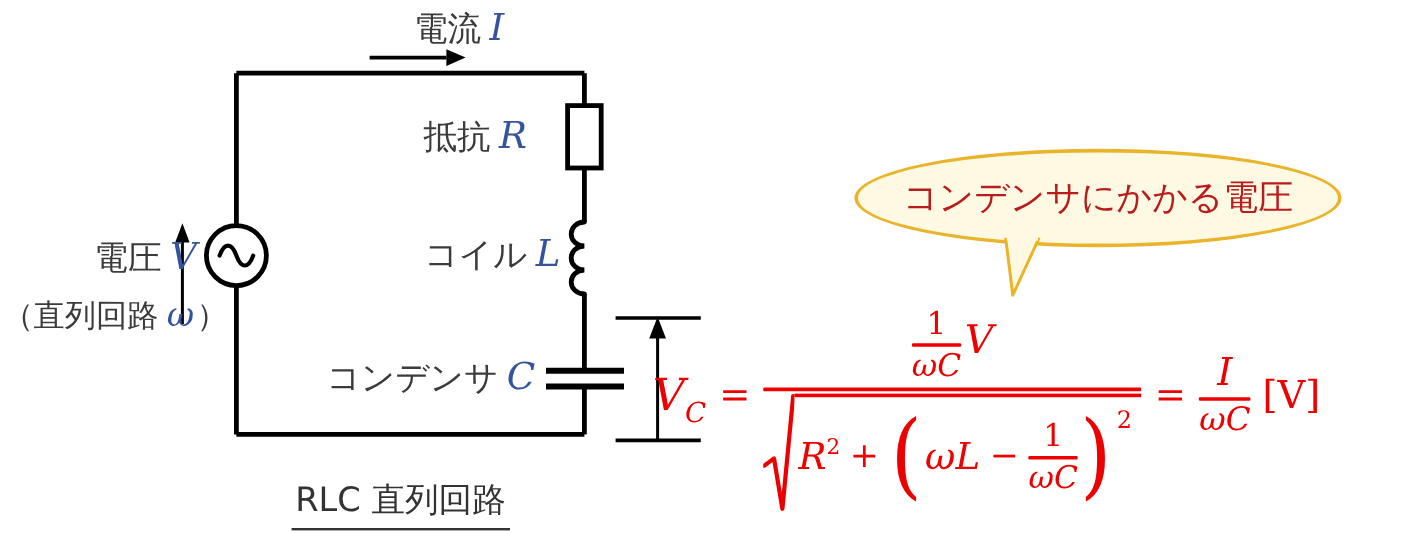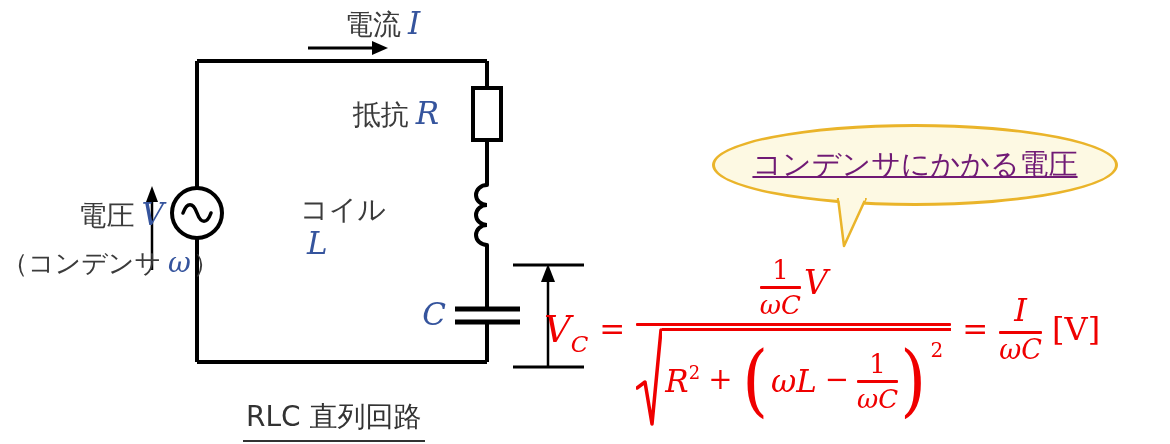--- a/index.html
+++ b/index.html
@@ -23,21 +23,21 @@
   .caption{
     position:absolute;left:243px;top:398px;color:#333;font-size:28px;
     border-bottom:2px solid #333;padding:0 3px 4px 3px;white-space:nowrap;
   }
   
   .bubble{
     position:absolute;left:712px;top:124px;width:406px;height:82px;
     background:#fdf9e3;border:3px solid #eab42a;border-radius:50%;
     display:flex;align-items:center;justify-content:center;box-sizing:border-box;
   }
-  .bubble .txt{color:#701a75;font-size:29px;white-space:nowrap;text-decoration:underline;}
+  .bubble .txt{color:#b91c1c;font-size:29px;white-space:nowrap;}
   .tail{position:absolute;left:833px;top:198px;}
   
   .formula{
     position:absolute;left:544px;top:256px;display:flex;align-items:center;
     color:#ef0000;font-family:"DejaVu Serif",serif;white-space:nowrap;
   }
   .it{font-style:italic;}
   .vc .base{font-size:37px;}
   .vc .csub{font-size:23px;display:inline-block;transform:translateY(10px);}
   .eq{font-size:31px;margin:0 11px;}
@@ -123,36 +123,37 @@
   <div class="lbl" style="left:301px;top:6px;margin-left:44px;">
     <span class="jp">電流</span>
       <span class="var">I</span>
   </div>
 
   <div class="lbl" style="left:330px;top:96px;width:132px;justify-content:center;">
     <span class="jp">抵抗</span>
       <span class="var">R</span>
   </div>
 
-  <div class="lbl" style="left:300px;top:195px;width:167px;justify-content:flex-end;flex-direction:column;">
+  <div class="lbl" style="left:300px;top:195px;width:167px;justify-content:flex-end;">
     <span class="jp">コイル</span>
       <span class="var">L</span>
   </div>
 
   <div class="lbl" style="left:260px;top:297px;width:186px;justify-content:flex-end;">
+    <span class="jp">コンデンサ</span>
       <span class="var">C</span>
   </div>
 
   <div class="lbl" style="left:0px;top:197px;width:132px;justify-content:flex-end;padding-left:32px;">
     <span class="jp">電圧</span>
       <span class="var">V</span>
   </div>
 
   <div class="lbl" style="left:2px;top:248px;font-size:26px;">
-    <span class="jp">（コンデンサ</span>
+    <span class="jp">（直列回路</span>
       <span class="var" style="font-size:28px;">ω</span>
       <span class="jp post">）</span>
   </div>
 
   <div class="caption">RLC 直列回路</div>
 
   <div class="bubble">
     <span class="txt">コンデンサにかかる電圧</span>
   </div>
   <svg class="tail" width="40" height="52" viewBox="0 0 40 52">

